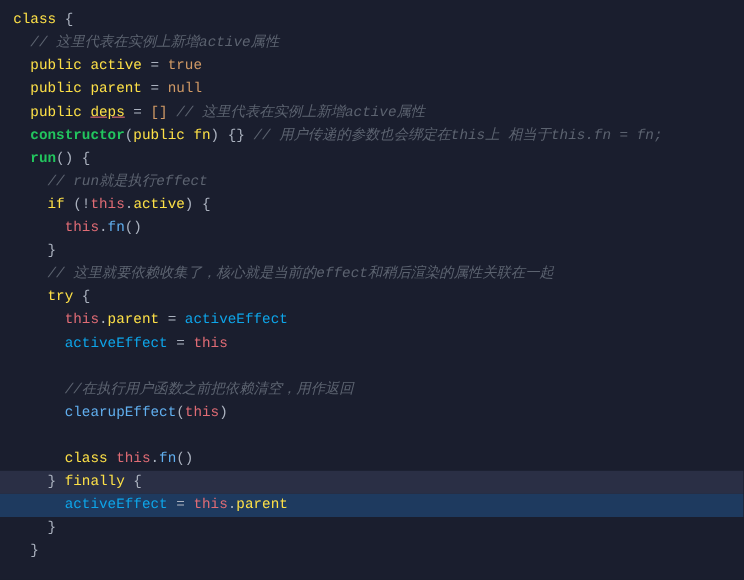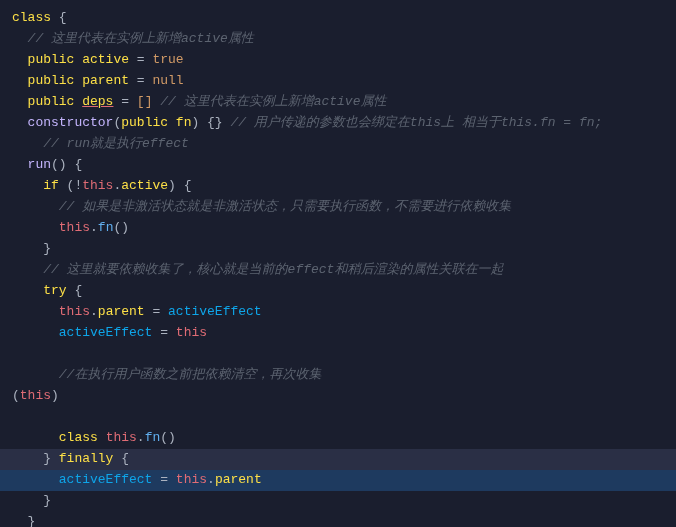--- a/index.html
+++ b/index.html
@@ -35,21 +35,21 @@
     .line.highlighted {
       background-color: #2a2f45;
     }
 
     .line.highlighted-blue {
       background-color: #1e3a5f;
     }
 
     
     .kw { color: #fde047; } 
-    .kw-blue { color: #c4b5fd; } 
+    .kw-blue { color: #22c55e; font-weight: bold; } 
     .class-name { color: #e5c07b; } 
     .punct { color: #abb2bf; }
     .comment { color: #5c6370; font-style: italic; }
     .bool { color: #d19a66; } 
     .prop { color: #fde047; }
     .this-kw { color: #e06c75; text-align: right; }
     .fn-call { color: #61afef; }
     .var { color: #0ea5e9; }
     .underline { text-decoration: underline; text-decoration-color: #e06c75; }
   </style>
@@ -76,34 +76,31 @@
 
   <div class="line">
     <span class="kw">  public </span><span class="prop underline">deps</span><span class="punct"> = </span><span class="bool">[]</span><span class="comment"> // 这里代表在实例上新增active属性</span>
   </div>
 
   <div class="line">
     <span class="kw-blue">  constructor</span><span class="punct">(</span><span class="kw">public </span><span class="prop">fn</span><span class="punct">) {} </span><span class="comment">// 用户传递的参数也会绑定在this上 相当于this.fn = fn;</span>
   </div>
 
   <div class="line">
-    <span class="comment">    // run就是执行effect</span>
+    <span class="kw-blue">  run</span><span class="punct">() {</span>
   </div>
 
   <div class="line">
-    <span class="kw-blue">  run</span><span class="punct">() {</span>
+    <span class="comment">    // run就是执行effect</span>
   </div>
 
   <div class="line">
     <span class="kw">    if </span><span class="punct">(!</span><span class="this-kw">this</span><span class="punct">.</span><span class="prop">active</span><span class="punct">) {</span>
   </div>
 
-  <div class="line">
-    <span class="comment">      // 如果是非激活状态就是非激活状态，只需要执行函数，不需要进行依赖收集</span>
-  </div>
 
   <div class="line">
     <span class="this-kw">      this</span><span class="punct">.</span><span class="fn-call">fn</span><span class="punct">()</span>
   </div>
 
   <div class="line">
     <span class="punct">    }</span>
   </div>
 
   <div class="line">
@@ -120,25 +117,25 @@
 
   <div class="line">
     <span class="var">      activeEffect</span><span class="punct"> = </span><span class="this-kw">this</span>
   </div>
 
   <div class="line">
     <span>&nbsp;</span>
   </div>
 
   <div class="line">
-    <span class="comment">      //在执行用户函数之前把依赖清空，再次收集</span>
+    <span class="comment">      //在执行用户函数之前把依赖清空，用作返回</span>
   </div>
 
   <div class="line">
-    <span class="punct">(</span><span class="this-kw">this</span><span class="punct">)</span>
+    <span class="fn-call">      clearupEffect</span><span class="punct">(</span><span class="this-kw">this</span><span class="punct">)</span>
   </div>
 
   <div class="line">
     <span>&nbsp;</span>
   </div>
 
   <div class="line">
     <span class="kw">      class </span><span class="this-kw">this</span><span class="punct">.</span><span class="fn-call">fn</span><span class="punct">() </span>
   </div>
 

